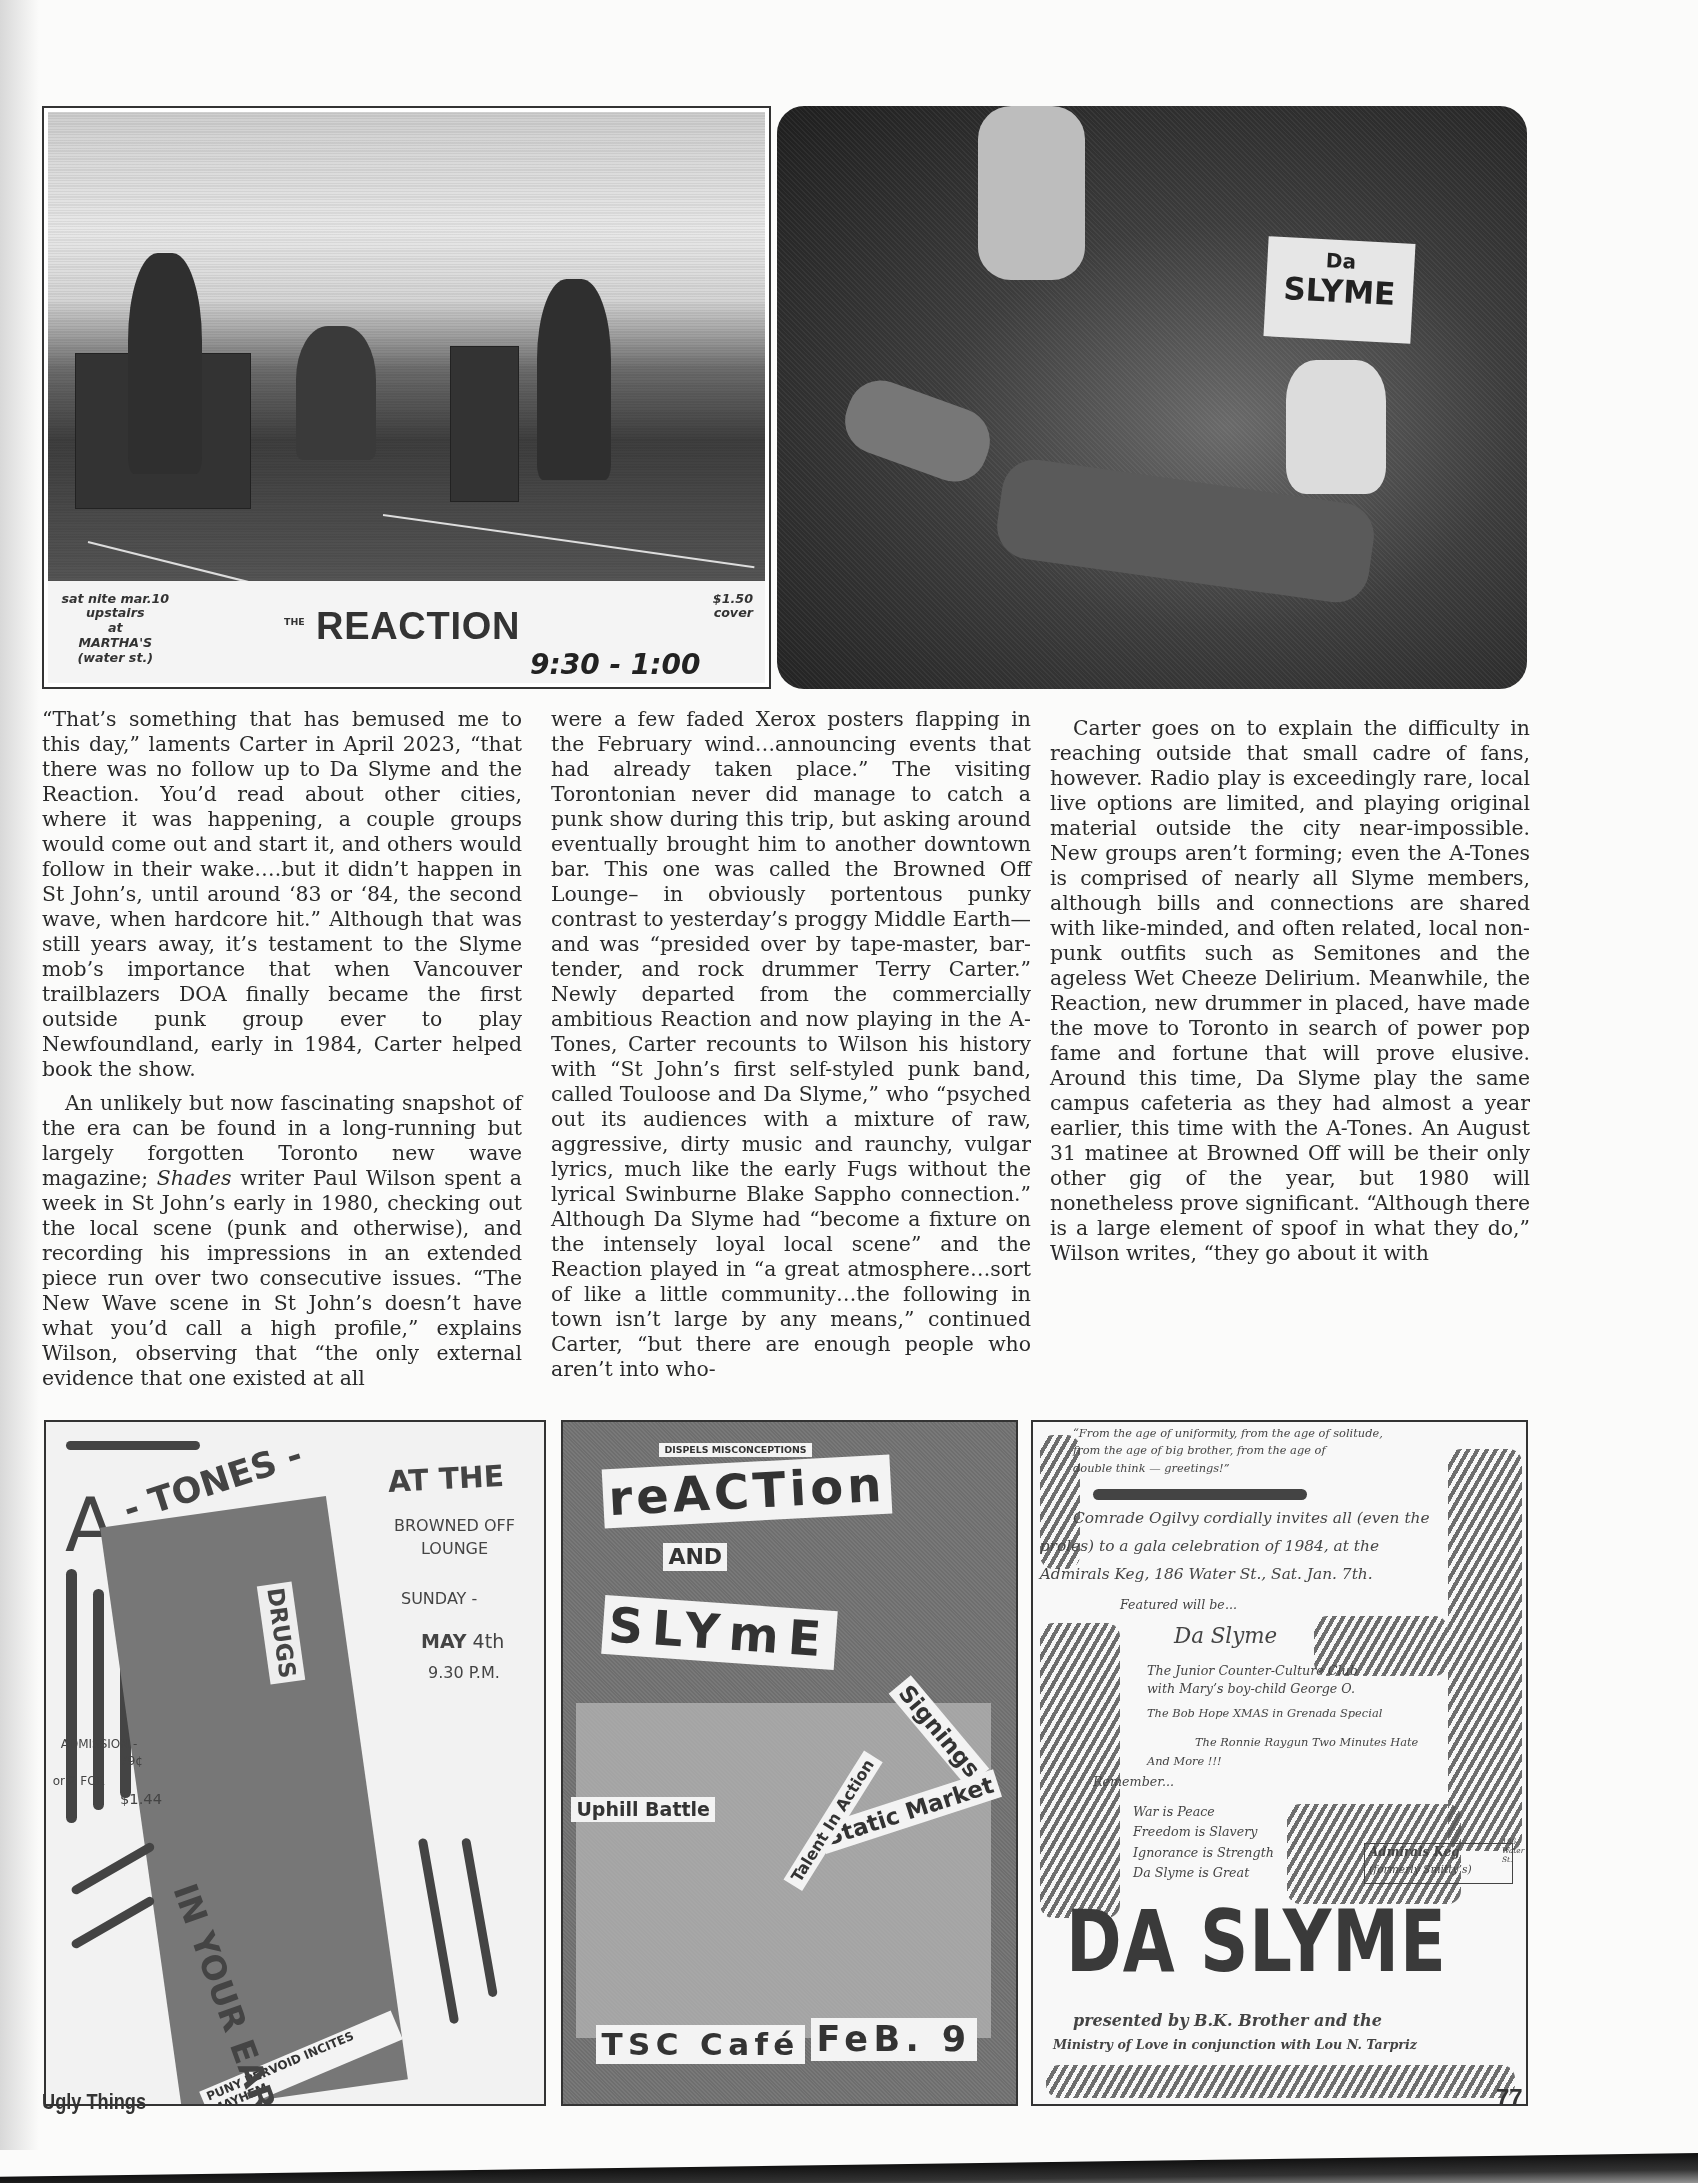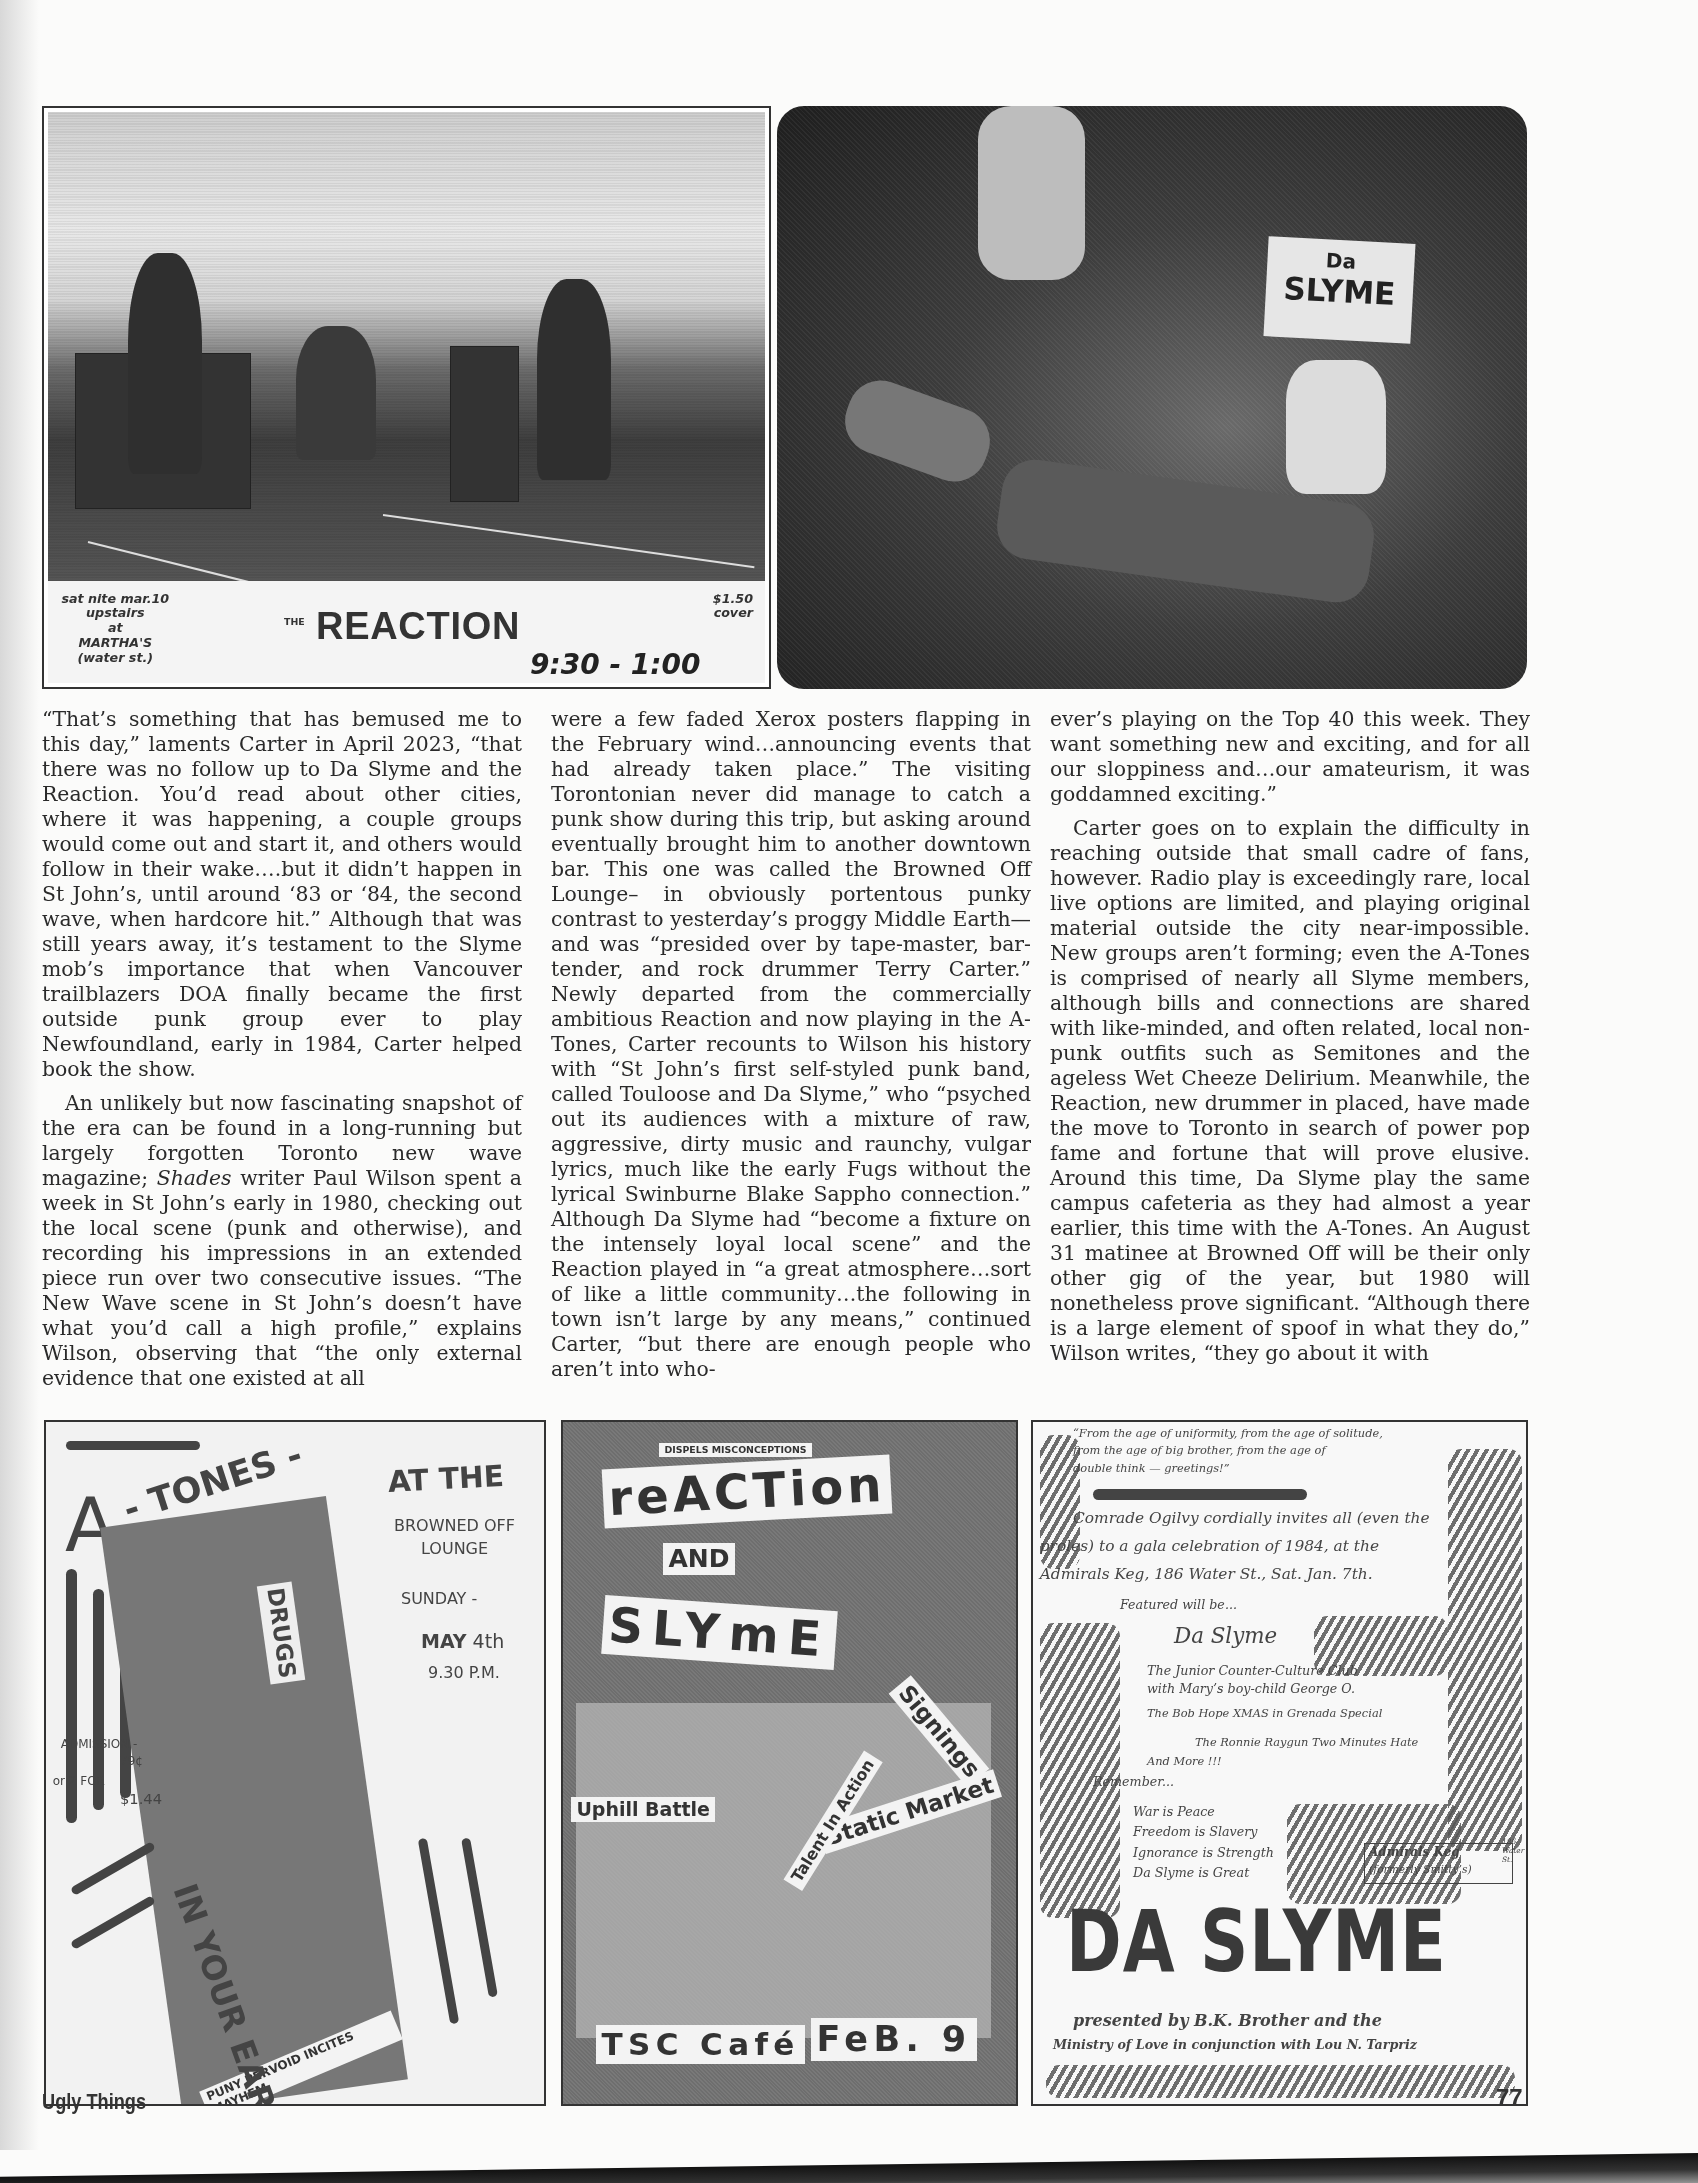--- a/index.html
+++ b/index.html
@@ -107,21 +107,20 @@
 </div>
 
 <div class="col" id="col1">
   <p>“That’s something that has bemused me to this day,” laments Carter in April 2023, “that there was no follow up to Da Slyme and the Reaction. You’d read about other cities, where it was happening, a couple groups would come out and start it, and others would follow in their wake….but it didn’t happen in St John’s, until around ‘83 or ‘84, the second wave, when hardcore hit.” Although that was still years away, it’s testament to the Slyme mob’s importance that when Vancouver trailblazers DOA finally became the first outside punk group ever to play Newfoundland, early in 1984, Carter helped book the show.</p>
   <p class="indent"><span>An unlikely but now fascinating snapshot of the era can be found in a long-running but largely forgotten Toronto new wave magazine; </span><em>Shades</em><span> writer Paul Wilson spent a week in St John’s early in 1980, checking out the local scene (punk and otherwise), and recording his impressions in an extended piece run over two consecutive issues. “The New Wave scene in St John’s doesn’t have what you’d call a high profile,” explains Wilson, observing that “the only external evidence that one existed at all</span></p>
 </div>
 <div class="col" id="col2">
   <p>were a few faded Xerox posters flapping in the February wind…announcing events that had already taken place.” The visiting Torontonian never did manage to catch a punk show during this trip, but asking around eventually brought him to another downtown bar. This one was called the Browned Off Lounge– in obviously portentous punky contrast to yesterday’s proggy Middle Earth—and was “presided over by tape-master, bar-tender, and rock drummer Terry Carter.” Newly departed from the commercially ambitious Reaction and now playing in the A-Tones, Carter recounts to Wilson his history with “St John’s first self-styled punk band, called Touloose and Da Slyme,” who “psyched out its audiences with a mixture of raw, aggressive, dirty music and raunchy, vulgar lyrics, much like the early Fugs without the lyrical Swinburne Blake Sappho connection.” Although Da Slyme had “become a fixture on the intensely loyal local scene” and the Reaction played in “a great atmosphere…sort of like a little community…the following in town isn’t large by any means,” continued Carter, “but there are enough people who aren’t into who-</p>
 </div>
 <div class="col" id="col3">
-  <p>ever’s playing on the Top 40 this week. They want something new and exciting, and for all our sloppiness and…our amateurism, it was goddamned exciting.”</p>
   <p class="indent">Carter goes on to explain the difficulty in reaching outside that small cadre of fans, however. Radio play is exceedingly rare, local live options are limited, and playing original material outside the city near-impossible. New groups aren’t forming; even the A-Tones is comprised of nearly all Slyme members, although bills and connections are shared with like-minded, and often related, local non-punk outfits such as Semitones and the ageless Wet Cheeze Delirium. Meanwhile, the Reaction, new drummer in placed, have made the move to Toronto in search of power pop fame and fortune that will prove elusive. Around this time, Da Slyme play the same campus cafeteria as they had almost a year earlier, this time with the A-Tones. An August 31 matinee at Browned Off will be their only other gig of the year, but 1980 will nonetheless prove significant. “Although there is a large element of spoof in what they do,” Wilson writes, “they go about it with</p>
 </div>
 
 <div class="poster" id="poster-atones">
   <div class="marker" style="left:20px;top:19px;width:134px;height:9.4px;"></div>
   <div class="hand" style="left:19px;top:60px;font-size:74px;">A</div>
   <div class="hand" style="left:74px;top:40px;font-size:35px;transform:rotate(-18deg);font-weight:bold;">- TONES -</div>
   <div class="marker" style="left:20px;top:147px;width:10.7px;height:254px;"></div>
   <div class="marker" style="left:47px;top:167px;width:10.7px;height:221px;"></div>
   <div class="marker" style="left:74px;top:188px;width:10.7px;height:188px;"></div>
@@ -142,21 +141,21 @@
   <div class="hand" style="left:54px;top:563px;font-size:33px;font-weight:bold;transform:rotate(70deg);white-space:nowrap;">IN YOUR EAR!</div>
   <div class="marker" style="left:20px;top:442px;width:94px;height:9.4px;transform:rotate(-30deg);"></div>
   <div class="marker" style="left:20px;top:496px;width:94px;height:9.4px;transform:rotate(-30deg);"></div>
   <div class="marker" style="left:388px;top:415px;width:9.4px;height:188px;transform:rotate(-10deg);"></div>
   <div class="marker" style="left:429px;top:415px;width:9.4px;height:161px;transform:rotate(-10deg);"></div>
 </div>
 
 <div class="poster" id="poster-reaction-slyme">
   <div class="cutout" style="left:87px;top:21px;font-size:9.4px;margin-left:9px;">DISPELS MISCONCEPTIONS</div>
   <div class="cutout" style="left:40px;top:40px;font-size:48px;letter-spacing:4px;transform:rotate(-3deg);">reACTion</div>
-  <div class="cutout" style="left:100px;top:121px;font-size:25px;">AND</div>
+  <div class="cutout" style="left:100px;top:121px;font-size:22px;">AND</div>
   <div class="cutout" style="left:40px;top:181px;font-size:48px;letter-spacing:9.4px;transform:rotate(4deg);">SLYmE</div>
   <div style="position:absolute;left:13.4px;top:281px;width:415px;height:335px;background:#bbb;opacity:.7;"></div>
   <div class="cutout" style="left:315px;top:295px;font-size:23px;transform:rotate(50deg);">Signings</div>
   <div class="cutout" style="left:254px;top:375px;font-size:23px;transform:rotate(-18deg);">Static Market</div>
   <div class="cutout" style="left:8px;top:375px;font-size:19px;">Uphill Battle</div>
   <div class="cutout" style="left:194px;top:388px;font-size:16px;transform:rotate(-58deg);">Talent In Action</div>
   <div class="cutout" style="left:33px;top:603px;font-size:31px;letter-spacing:5.4px;">TSC Café</div>
   <div class="cutout" style="left:248px;top:596px;font-size:35px;letter-spacing:5.4px;">FeB. 9</div>
 </div>
 

